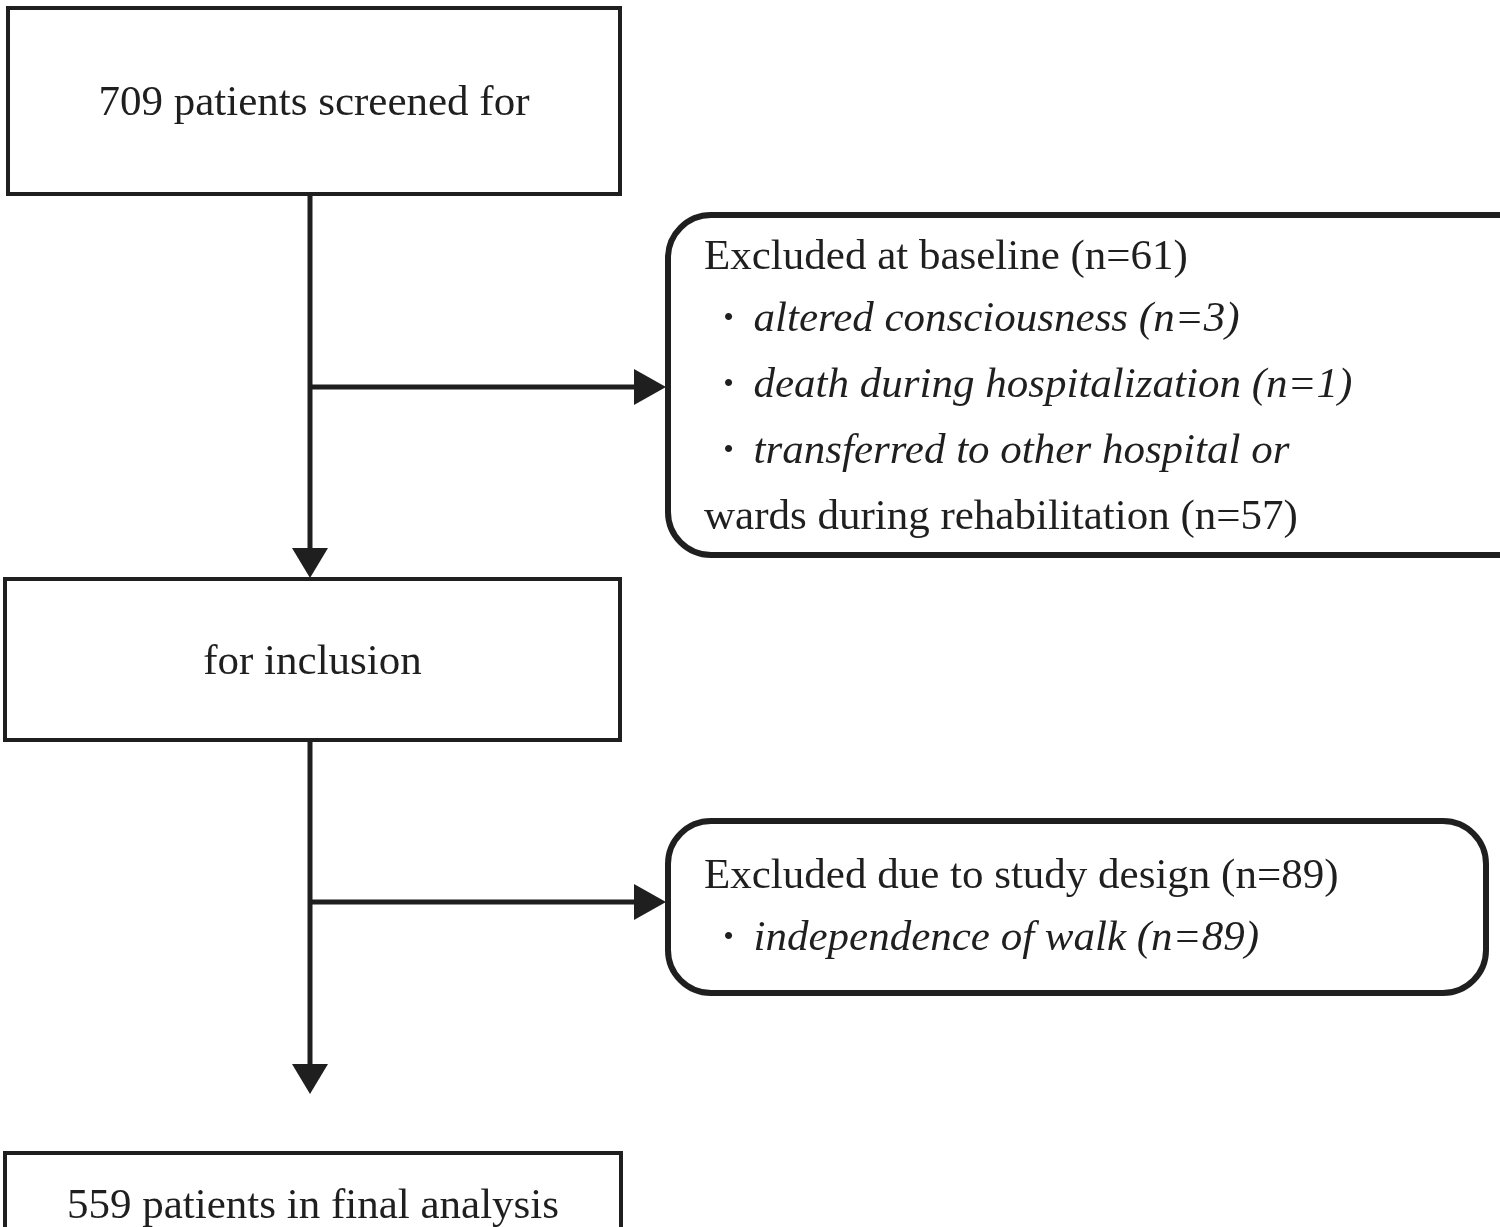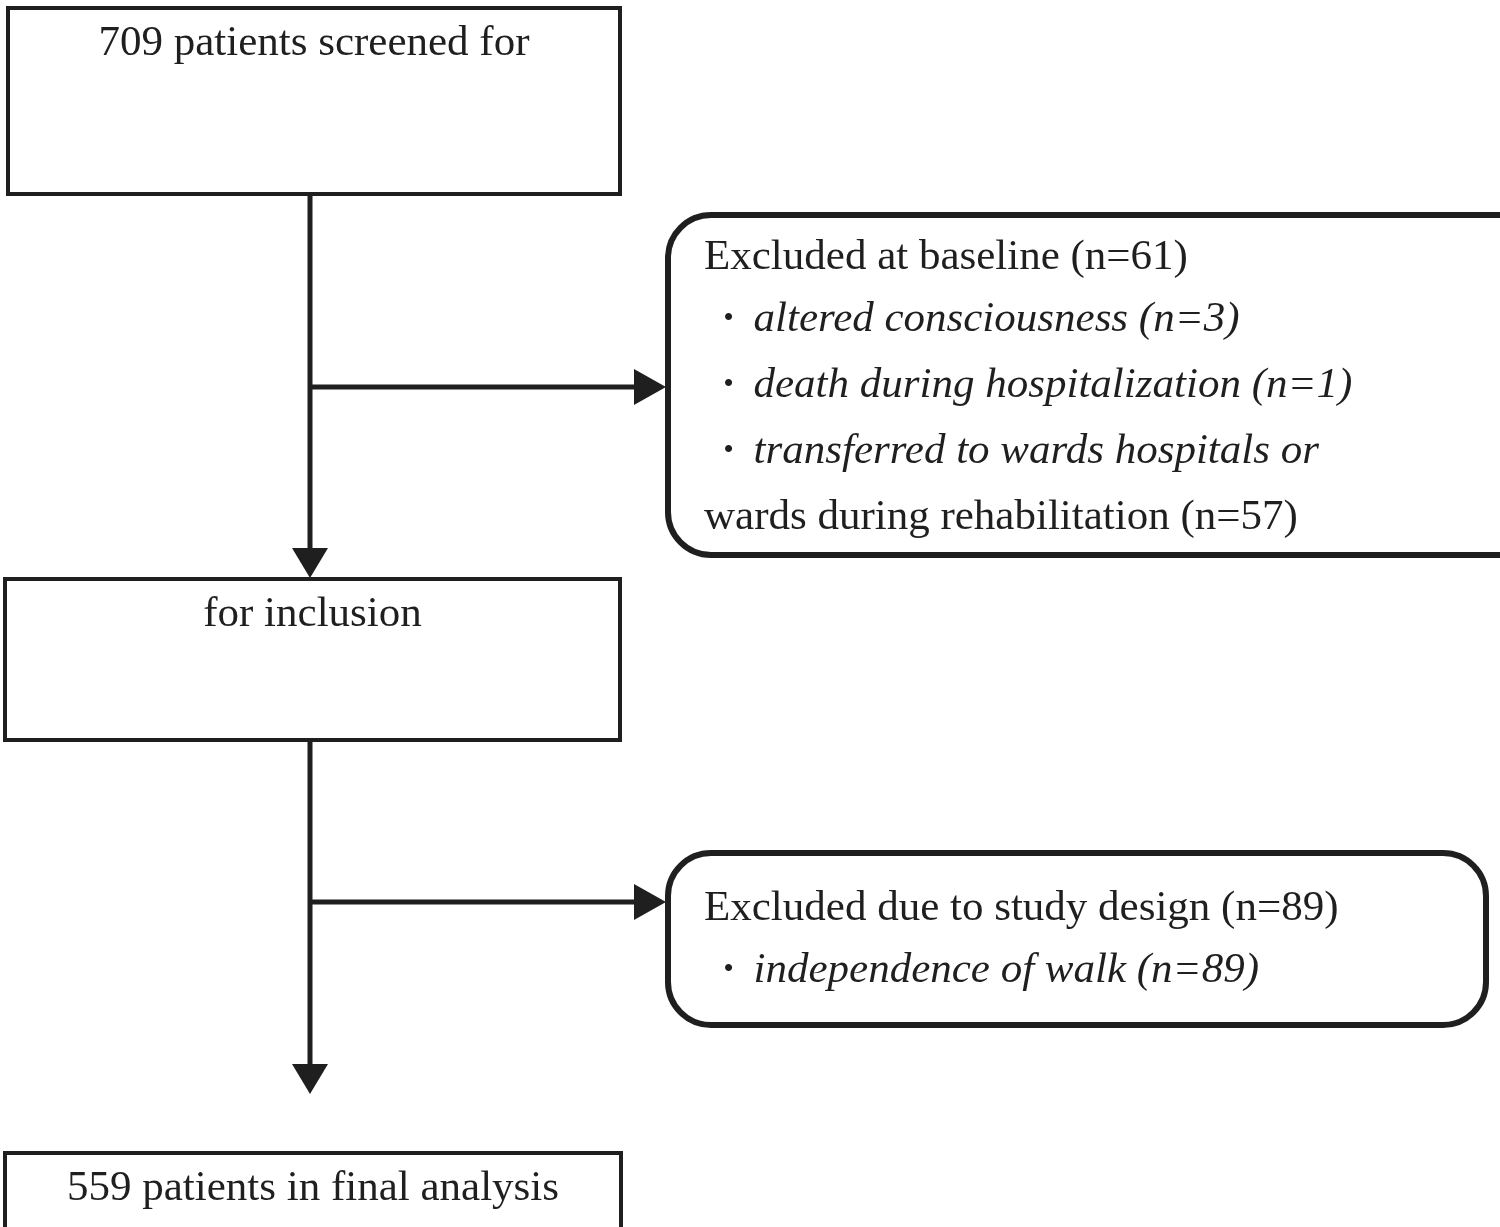--- a/index.html
+++ b/index.html
@@ -28,21 +28,21 @@
     position: absolute;
     box-sizing: border-box;
     background: #ffffff;
     z-index: 2;
     font-size: 43px;
     line-height: 62px;
   }
   .rect {
     border: 4px solid #1f1f1f;
     display: flex;
-    flex-direction: row;
+    flex-direction: column;
     justify-content: center;
     text-align: center;
   }
   .round {
     border: 6px solid #1f1f1f;
     border-radius: 46px;
     display: flex;
     flex-direction: column;
     justify-content: center;
     padding-left: 33px;
@@ -56,21 +56,21 @@
     margin-left: 19px;
     margin-right: 20px;
     font-size: 30px;
     vertical-align: middle;
     transform: translateY(-4px);
   }
   #box-screened   { left: 6px;   top: 6px;    width: 616px; height: 190px; }
   #box-eligible   { left: 3px;   top: 577px;  width: 619px; height: 165px; }
   #box-final      { left: 3px;   top: 1151px; width: 620px; height: 105px; }
   #round-baseline { left: 665px; top: 212px;  width: 928px; height: 346px; }
-  #round-design   { left: 665px; top: 818px;  width: 824px; height: 178px; margin-top: 32px; }
+  #round-design   { left: 665px; top: 818px;  width: 824px; height: 178px; }
   .conn-line { stroke: #1f1f1f; stroke-width: 5; }
   .conn-head { fill: #1f1f1f; stroke: none; }
 </style>
 </head>
 <body>
 
 <div id="canvas">
 
   <svg id="connectors" viewBox="0 0 1500 1227" xmlns="http://www.w3.org/2000/svg">
 
@@ -93,21 +93,21 @@
 
   <div id="round-baseline" class="node round">
     <div class="tline">Excluded at baseline (n=61)</div>
     <div class="bullet-line">
       <span class="bullet-glyph">•</span><span>altered consciousness (n=3)</span>
     </div>
     <div class="bullet-line">
       <span class="bullet-glyph">•</span><span>death during hospitalization (n=1)</span>
     </div>
     <div class="bullet-line">
-      <span class="bullet-glyph">•</span><span>transferred to wards hospitals or</span>
+      <span class="bullet-glyph">•</span><span>transferred to other hospital or</span>
     </div>
     <div class="tline">wards during rehabilitation (n=57)</div>
   </div>
 
   <div id="box-eligible" class="node rect">
     <div class="tline">for inclusion</div>
   </div>
 
   <div id="round-design" class="node round">
     <div class="tline">Excluded due to study design (n=89)</div>

